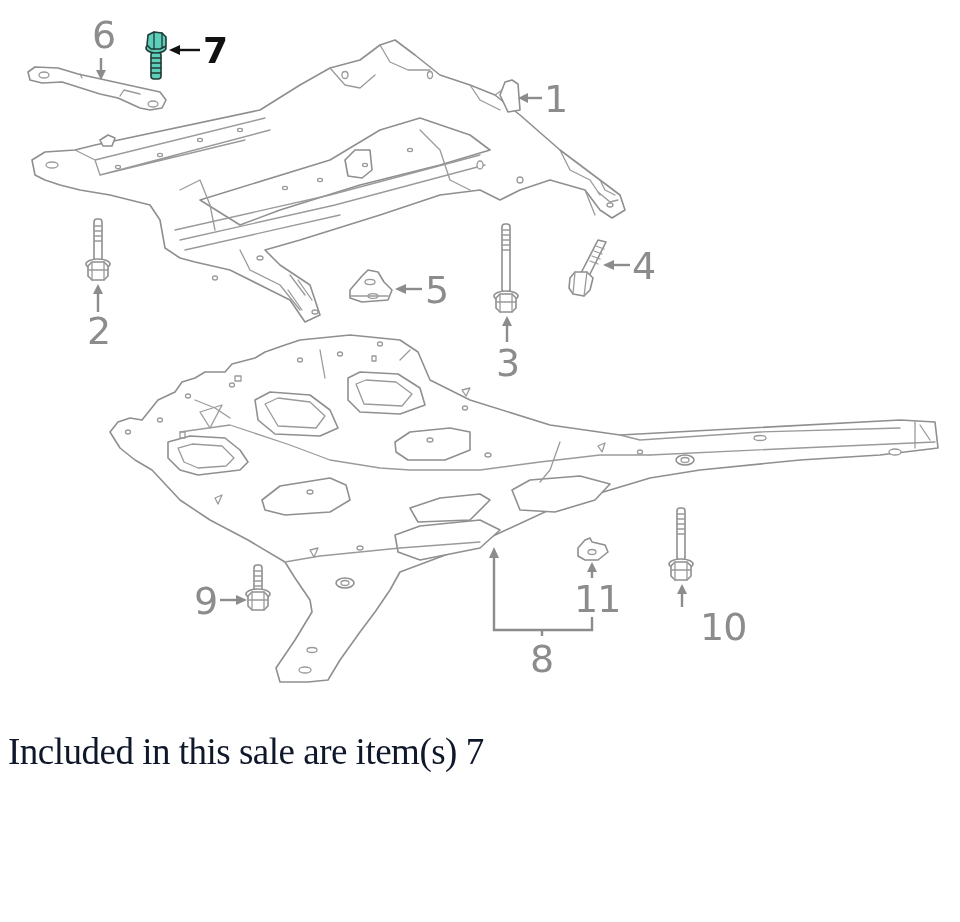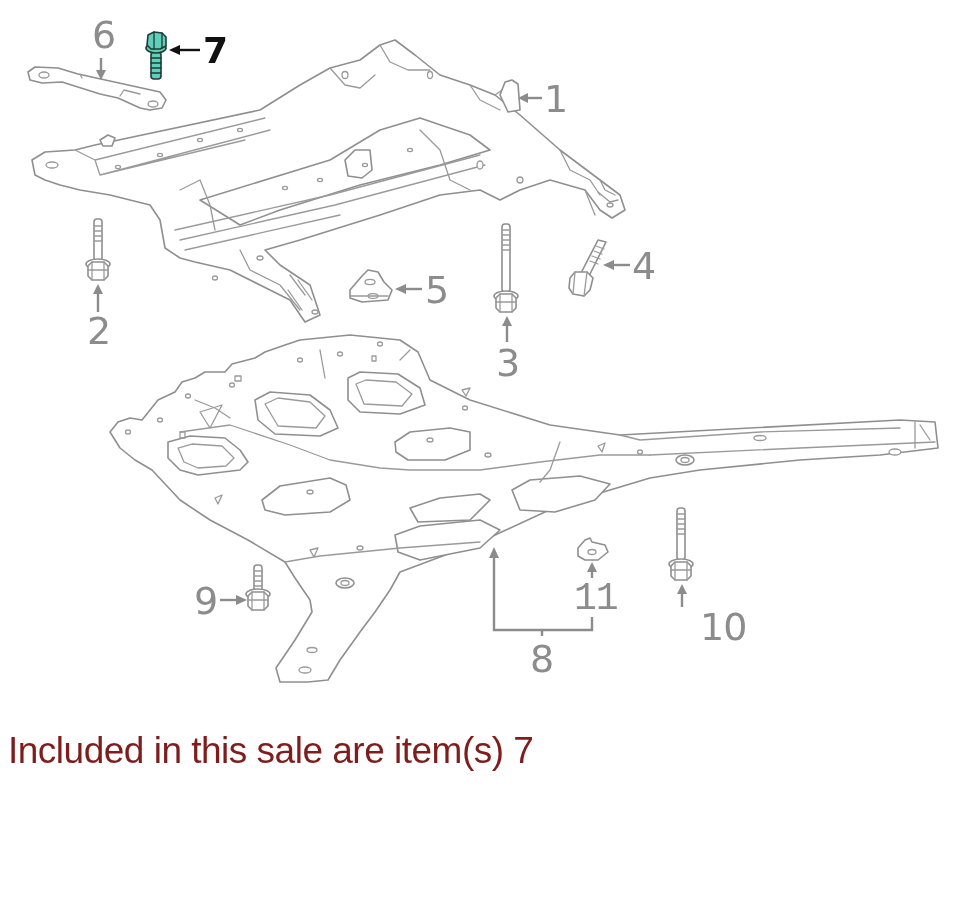--- a/index.html
+++ b/index.html
@@ -2,22 +2,22 @@
 <html><head>
 <meta charset="utf-8">
 <style>
   html, body { margin: 0; padding: 0; background: #ffffff; }
   body { width: 960px; height: 922px; position: relative; overflow: hidden;
          font-family: "DejaVu Sans", "Liberation Sans", sans-serif; }
   #diagram { position: absolute; left: 0; top: 0; width: 960px; height: 700px; }
   .callout { position: absolute; font-size: 38px; line-height: 1; color: #8c8c8c;
              font-family: "DejaVu Sans", sans-serif; letter-spacing: -1px; }
   .callout.highlight { color: #111111; font-weight: 600; font-size: 36px; }
-  #sale-note { position: absolute; left: 8px; top: 730px; font-size: 37px; color: #7f1d1d;
-               font-family: Liberation Sans, sans-serif; letter-spacing: -0.5px; white-space: nowrap; }
+  #sale-note { position: absolute; left: 8px; top: 730px; font-size: 37px; color: #0f172a;
+               font-family: Liberation Serif, serif; letter-spacing: -0.5px; white-space: nowrap; }
   svg .part { fill: #ffffff; stroke: #8f8f8f; stroke-width: 1.6; stroke-linejoin: round; stroke-linecap: round; }
   svg .detail { fill: none; stroke: #9a9a9a; stroke-width: 1.3; stroke-linejoin: round; stroke-linecap: round; }
   svg .hole { fill: #ffffff; stroke: #9a9a9a; stroke-width: 1.3; }
   svg .leader { fill: none; stroke: #8c8c8c; stroke-width: 2.4; }
   svg .arrowhead { fill: #8c8c8c; }
   svg .hl-part { fill: #5fcfb9; stroke: #1f3b36; stroke-width: 1.6; stroke-linejoin: round; }
   svg .hl-leader { fill: none; stroke: #111111; stroke-width: 2.4; }
   svg .hl-arrowhead { fill: #111111; }
 </style>
 </head>
@@ -225,16 +225,16 @@
   <span class="callout" style="left:92px; top:16px;">6</span>
   <span class="callout highlight" style="left:203px; top:33px;">7</span>
   <span class="callout" style="left:544px; top:80px;">1</span>
   <span class="callout" style="left:87px; top:312px;">2</span>
   <span class="callout" style="left:496px; top:344px;">3</span>
   <span class="callout" style="left:632px; top:247px;">4</span>
   <span class="callout" style="left:425px; top:271px;">5</span>
   <span class="callout" style="left:530px; top:640px;">8</span>
   <span class="callout" style="left:194px; top:582px;">9</span>
   <span class="callout" style="left:664px; top:608px;margin-left:36px;">10</span>
-  <span class="callout" style="left:574px; top:580px;font-family:Liberation Mono, monospace;">11</span>
+  <span class="callout" style="left:574px; top:580px;">11</span>
 </div>
 
 <div id="sale-note">Included in this sale are item(s) 7</div>
 
 </body></html>

